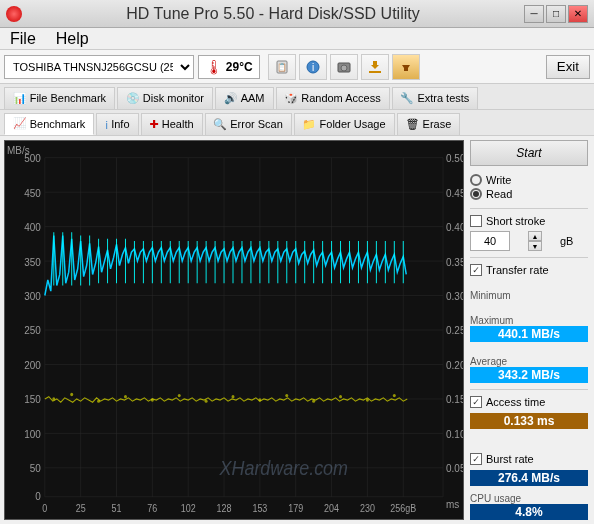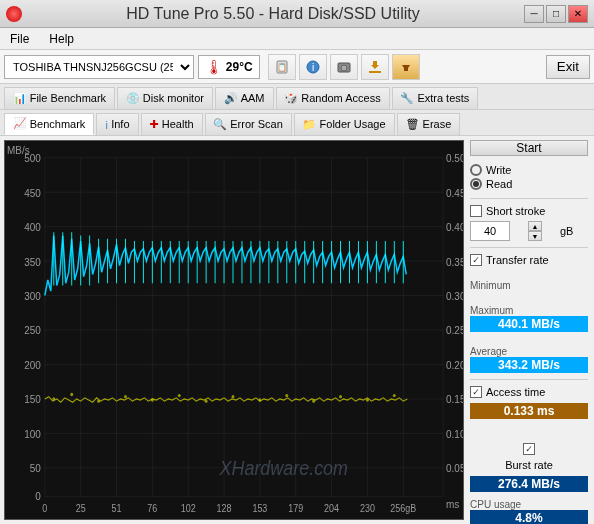--- a/index.html
+++ b/index.html
@@ -25,21 +25,21 @@
     
     .menu-bar {
       background: #f0f0f0;
       border-bottom: 1px solid #ccc;
       display: flex;
       align-items: center;
       padding: 2px 4px;
       height: 22px;
       gap: 8px;
     }
-    .menu-item { padding: 2px 6px; cursor: pointer; font-size: 12px; }
+    .menu-item { padding: 2px 6px; cursor: pointer; font-size: 16px; }
 
     
     .toolbar {
       background: #f5f5f5;
       border-bottom: 1px solid #ccc;
       display: flex;
       align-items: center;
       padding: 3px 4px;
       height: 34px;
       gap: 4px;
@@ -133,20 +133,21 @@
     }
 
     .start-btn {
       width: 100%;
       height: 26px;
       background: linear-gradient(to bottom, #f0f0f0, #d8d8d8);
       border: 1px solid #aaa;
       cursor: pointer;
       font-size: 12px;
       margin-bottom: 2px;
+      font-style: italic;
     }
 
     .radio-group { display: flex; flex-direction: column; gap: 2px; padding: 2px 0; }
     .radio-item { display: flex; align-items: center; gap: 4px; font-size: 11px; cursor: pointer; }
     .radio-circle {
       width: 12px; height: 12px;
       border: 2px solid #666;
       border-radius: 50%;
       display: flex; align-items: center; justify-content: center;
     }
@@ -495,21 +496,21 @@
     </div>
 
     <div class="divider"></div>
 
     <div class="checkbox-row">
       <div class="checkbox checked"></div>
       <span>Access time</span>
     </div>
     <div class="stat-value access" style="margin-top:1px;">0.133 ms</div>
 
-    <div class="checkbox-row" style="margin-top:20px;flex-direction:column;">
+    <div class="checkbox-row" style="margin-top:20px;">
       <div class="checkbox checked"></div>
       <span>Burst rate</span>
     </div>
     <div class="stat-value burst" style="margin-top:1px;">276.4 MB/s</div>
 
     <div class="stat-block" style="margin-top:3px;">
       <div style="font-size:10px; color:#555;">CPU usage</div>
       <div class="stat-value cpu">4.8%</div>
     </div>
 

